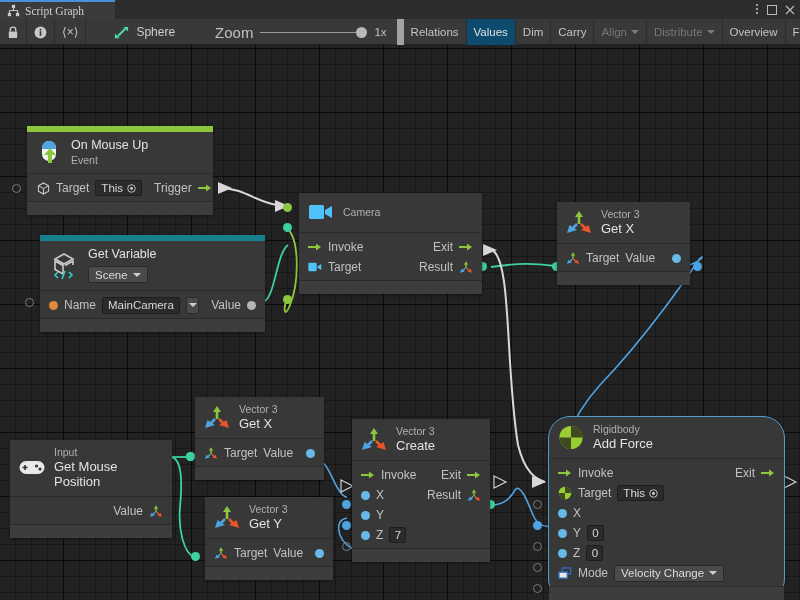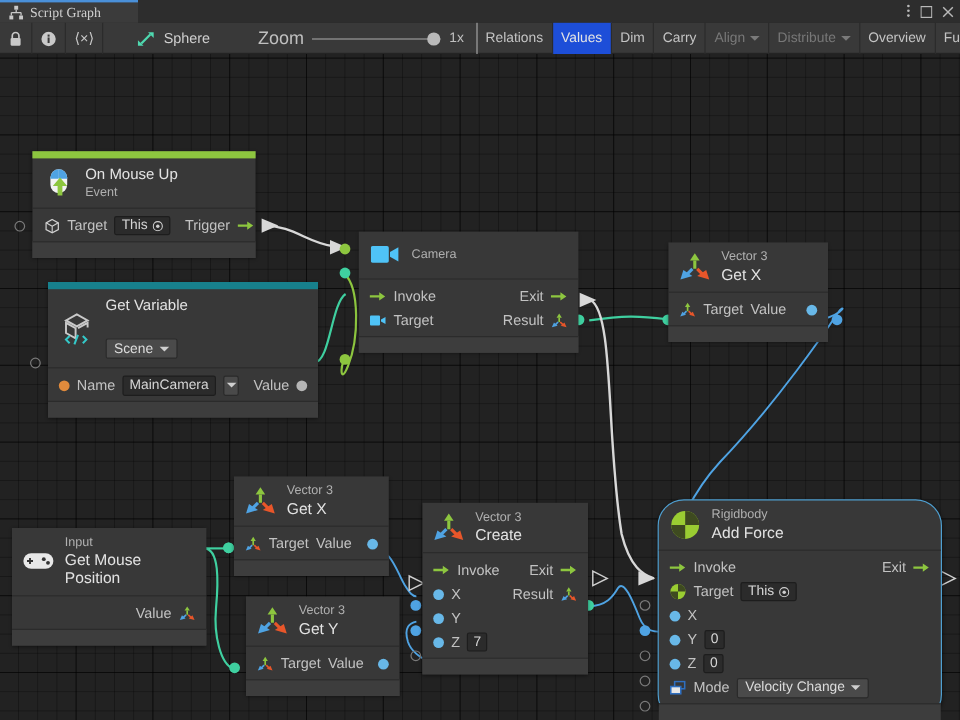--- a/index.html
+++ b/index.html
@@ -21,22 +21,22 @@
   .kebab{color:#b9b9b9;font-size:11px;letter-spacing:0;line-height:9px;}
 
   
   .toolbar{position:absolute;left:0;top:19px;width:800px;height:26px;background:#393939;
            display:flex;align-items:stretch;box-sizing:border-box;
            border-bottom:1px solid #242424;}
   .tgroup{display:flex;align-items:center;}
   .tbtn{display:flex;align-items:center;justify-content:center;gap:4px;
         height:26px;padding:0 7px;color:#c4c4c4;font-size:11.5px;
         border-right:1px solid #2b2b2b;box-sizing:border-box;white-space:nowrap;}
-  .tbtn.first{border-left:1px solid #a3a3a3;}
-  .tbtn.on{background:#1d4ed8;color:#e4e4e4;}
+  .tbtn.first{border-left:7px solid #a3a3a3;}
+  .tbtn.on{background:#0c4a6e;color:#e4e4e4;}
   .tbtn.dim{color:#787878;}
   .tbtn.plain{border-right:none;}
   .zoomwrap{display:flex;align-items:center;gap:7px;padding:0 8px;height:26px;}
   .zlabel{color:#c0c0c0;font-size:15px;}
   .slider{position:relative;width:107px;height:12px;display:flex;align-items:center;}
   .strack{position:absolute;left:0;right:0;height:1px;background:#9a9a9a;}
   .sknob{position:absolute;right:0;width:11px;height:11px;border-radius:50%;background:#b9b9b9;}
   .zval{font-size:11.5px;color:#c0c0c0;}
 
   
@@ -302,21 +302,21 @@
       <div class="accent" style="background:#17808c;"></div>
       <div class="nhead" style="padding-bottom:3px;">
         <span class="nicon" style="width:30px;flex:0 0 30px;">
           <svg width="30" height="30" viewBox="0 0 30 30">
             <path d="M15 4 L24 9 L15 14 L6 9 Z M6 11 L14 15.5 L14 24 L6 19.5 Z" fill="none" stroke="#c9c9c9" stroke-width="1.6"></path>
             <path d="M16 15.5 L24 11 L24 15" fill="none" stroke="#c9c9c9" stroke-width="1.6"></path>
             <path d="M9 22 L6 25 L9 28 M20 22 L23 25 L20 28" fill="none" stroke="#34c9c9" stroke-width="1.7"></path>
             <path d="M16 21 L13 29" stroke="#34c9c9" stroke-width="1.7"></path>
           </svg>
         </span>
-        <span class="ntext" style="gap:20px;">
+        <span class="ntext" style="gap:4px;">
           <span class="ntitle" style="font-size:12.5px;">Get Variable</span>
           <span class="fdrop" style="align-self:flex-start;">
             <span>Scene</span>
             <span class="smallcaret"></span>
           </span>
         </span>
       </div>
       <div class="nbody" style="margin-top:4px;">
         <div class="row">
           <span class="dot orange"></span>

